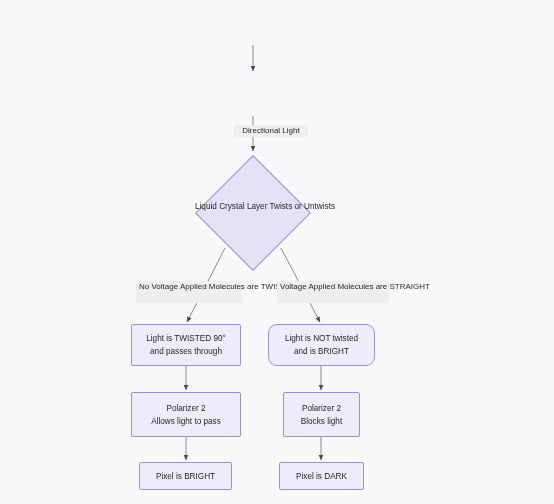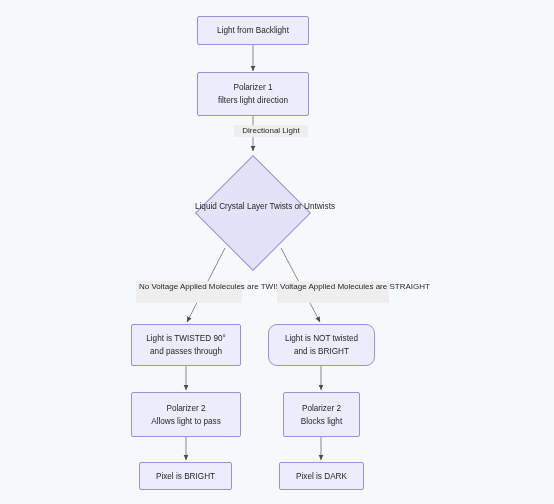--- a/index.html
+++ b/index.html
@@ -109,28 +109,21 @@
 
     <line x1="186" y1="366" x2="186" y2="390" stroke="#8a8a8a" stroke-width="1" marker-end="url(#arrow)"></line>
 
     <line x1="321" y1="366" x2="321" y2="390" stroke="#8a8a8a" stroke-width="1" marker-end="url(#arrow)"></line>
 
     <line x1="186" y1="437" x2="186" y2="460" stroke="#8a8a8a" stroke-width="1" marker-end="url(#arrow)"></line>
 
     <line x1="321" y1="437" x2="321" y2="460" stroke="#8a8a8a" stroke-width="1" marker-end="url(#arrow)"></line>
   </svg>
 
-  <div class="node" style="left:197px; top:16px; width:112px; height:29px;">
-    <span class="line">Light from Backlight</span>
-  </div>
 
-  <div class="node" style="left:197px; top:72px; width:112px; height:44px;">
-    <span class="line">Polarizer 1</span>
-    <span class="line">filters light direction</span>
-  </div>
 
   <div class="edge-label" style="left:234px; top:125px; width:74px; height:12px;">
     <span>Directional Light</span>
   </div>
 
   <div class="diamond-wrap" style="left:195px; top:153px;">
     <div class="diamond-shape"></div>
     <div class="diamond-text">
       <span class="line">Liquid Crystal Layer</span>
       <span class="line">Twists or Untwists</span>

